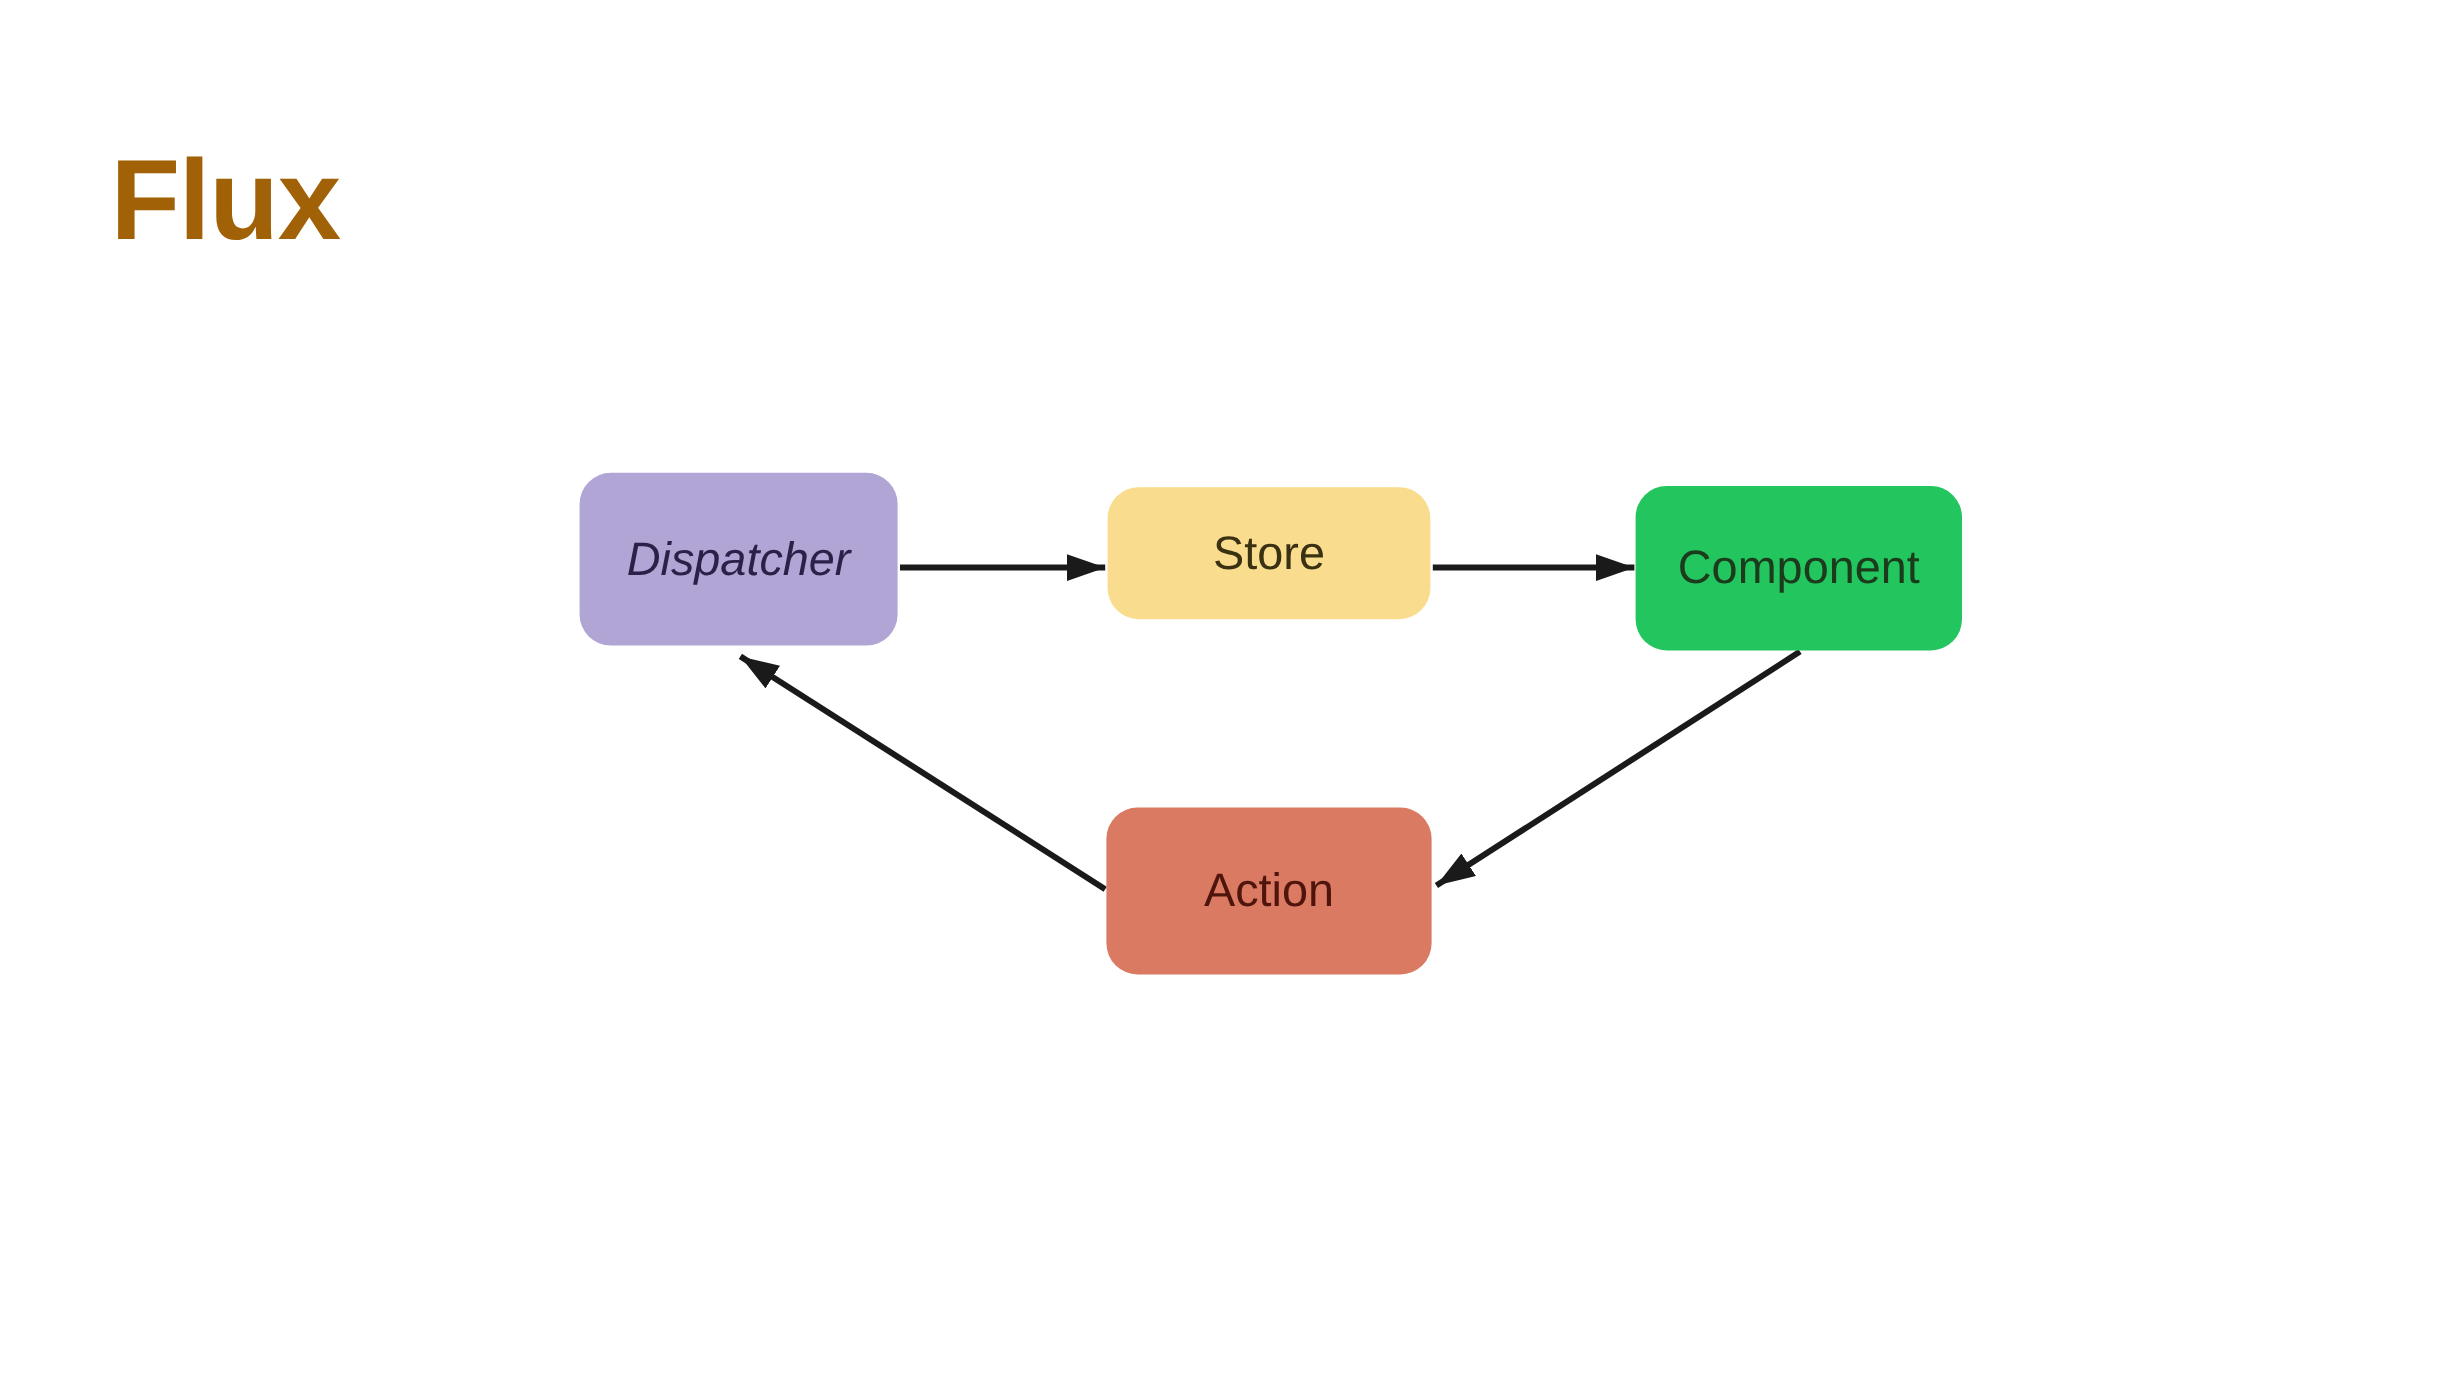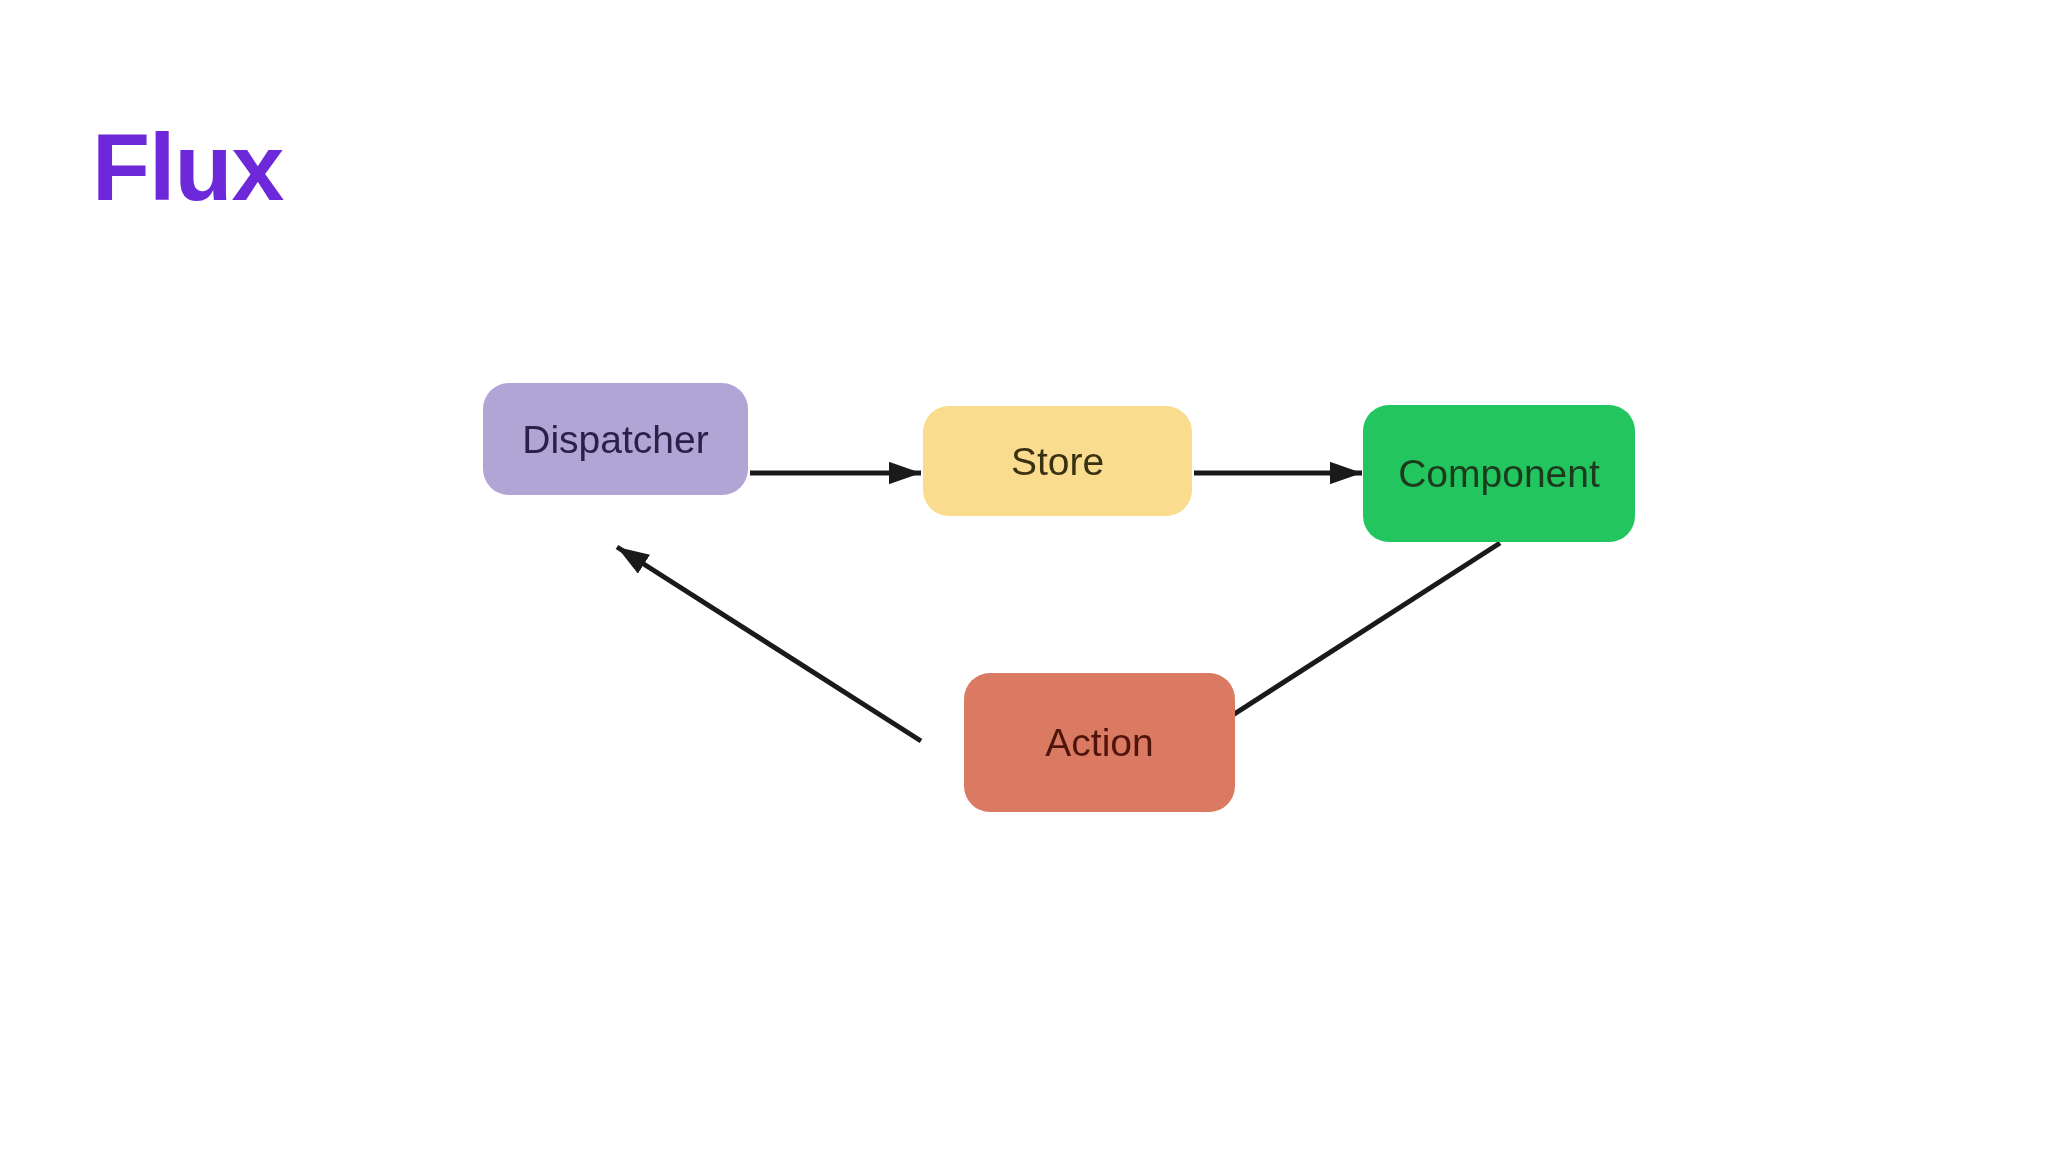--- a/index.html
+++ b/index.html
@@ -41,31 +41,31 @@
   .node {
     position: absolute;
     border-radius: 26px;
     display: flex;
     align-items: center;
     justify-content: center;
     font-size: 39px;
     line-height: 1;
     font-family: "Liberation Sans", sans-serif;
   }
-  .node-dispatcher { left: 483px; top: 383px; width: 265px; height: 112px; }
+  .node-dispatcher { left: 483px; top: 394px; width: 265px; height: 144px; font-style: italic; }
   .node-store      { left: 923px; top: 406px; width: 269px; height: 110px; }
   .node-component  { left: 1363px; top: 405px; width: 272px; height: 137px; }
   .node-action     { left: 922px; top: 673px; width: 271px; height: 139px; }
 </style>
 </head>
 <body style="background: rgb(255, 255, 255);">
 
 <div class="slide">
 
-  <h1 class="page-title" style="color: #6d28d9;">Flux</h1>
+  <h1 class="page-title" style="color: #a16207;">Flux</h1>
 
   <svg class="edges" viewBox="0 0 2048 1152" xmlns="http://www.w3.org/2000/svg">
     <defs>
       <marker id="arrowhead" viewBox="0 0 10 7" refX="10" refY="3.5" markerWidth="32" markerHeight="22.4" markerUnits="userSpaceOnUse" orient="auto">
         <path class="edge-head" d="M0,0 L10,3.5 L0,7 Z" fill="#1A1A1A"></path>
       </marker>
     </defs>
     <line class="edge" x1="750" y1="473" x2="921" y2="473" stroke="#1A1A1A" stroke-width="5" marker-end="url(#arrowhead)"></line>
     <line class="edge" x1="1194" y1="473" x2="1362" y2="473" stroke="#1A1A1A" stroke-width="5" marker-end="url(#arrowhead)"></line>
     <line class="edge" x1="1500" y1="543" x2="1197" y2="738" stroke="#1A1A1A" stroke-width="5" marker-end="url(#arrowhead)"></line>
@@ -77,17 +77,17 @@
   </div>
 
   <div class="node node-store" style="background: rgb(249, 220, 142); color: rgb(58, 49, 18);">
     <span>Store</span>
   </div>
 
   <div class="node node-component" style="background: #22c55e; color: rgb(28, 58, 28);">
     <span>Component</span>
   </div>
 
-  <div class="node node-action" style="background: rgb(219, 122, 98); color: rgb(79, 21, 12); margin-left: 42px;">
+  <div class="node node-action" style="background: rgb(219, 122, 98); color: rgb(79, 21, 12);">
     <span>Action</span>
   </div>
 
 </div>
 
 </body></html>

